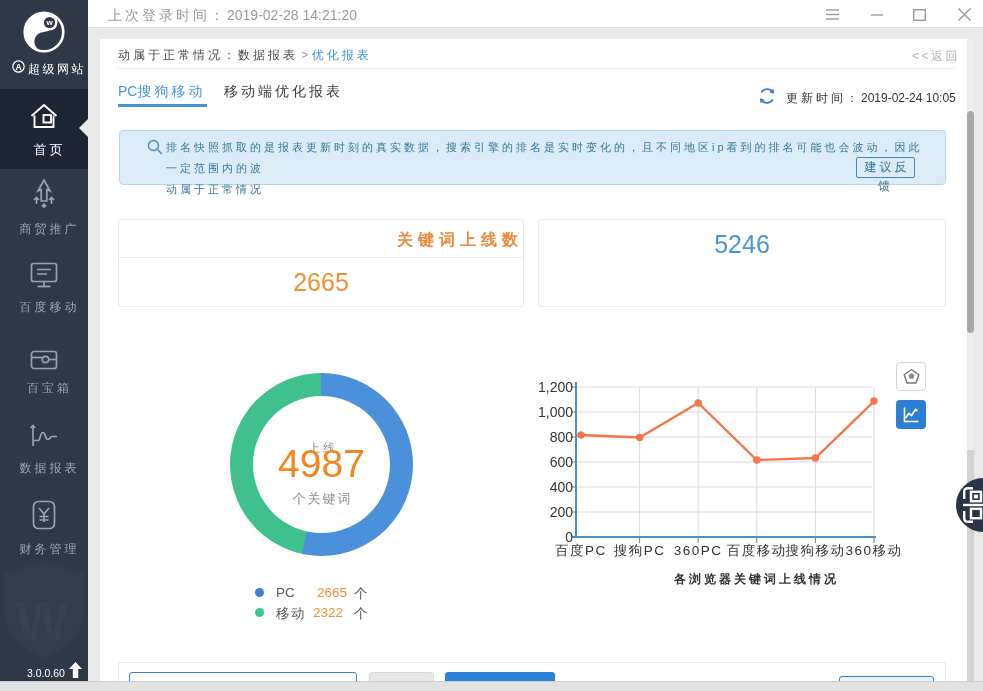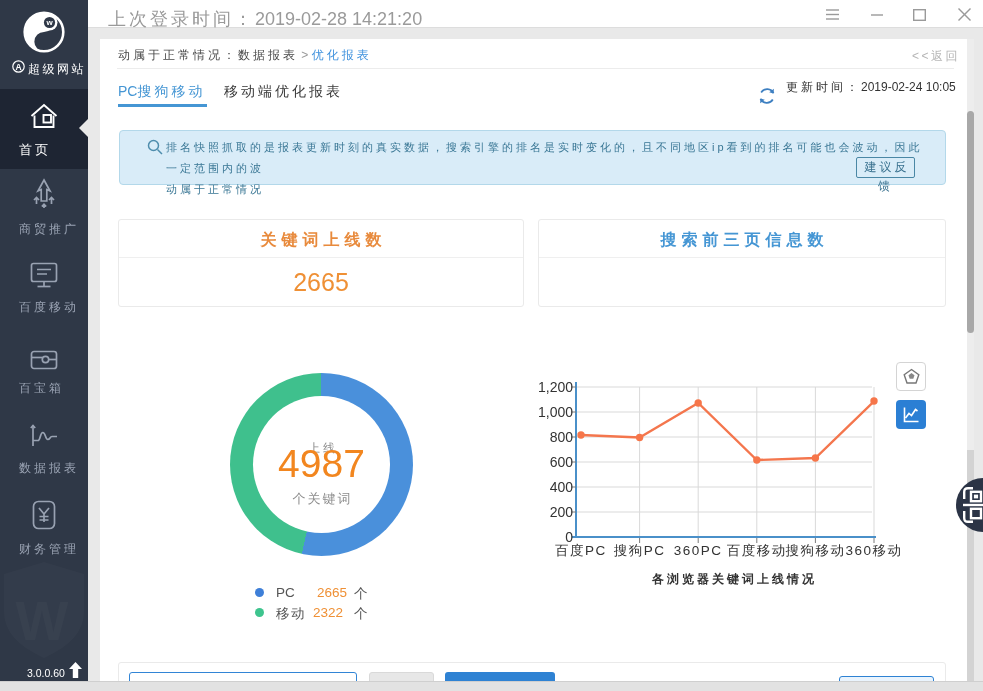--- a/index.html
+++ b/index.html
@@ -1,53 +1,53 @@
 <!DOCTYPE html>
 <html><head><meta charset="utf-8"><style>
 *{margin:0;padding:0;box-sizing:border-box}
 html,body{width:983px;height:691px;overflow:hidden}
 body{position:relative;background:#e9e9e9;font-family:"Liberation Sans",sans-serif;-webkit-font-smoothing:antialiased}
 .abs{position:absolute}
 
 #sidebar{position:absolute;left:0;top:0;width:88px;height:681px;background:#2f3847}
 #homeitem{position:absolute;left:0;top:89px;width:88px;height:80px;background:#1e2533}
 #notch{position:absolute;left:79px;top:119px;width:0;height:0;border-top:9px solid transparent;border-bottom:9px solid transparent;border-right:9px solid #e9e9e9}
-.mlabel{position:absolute;left:16px;width:88px;text-align:left;font-size:12px;color:#9aa3b3;letter-spacing:3px;text-indent:3px}
+.mlabel{position:absolute;left:4px;width:88px;text-align:center;font-size:12px;color:#9aa3b3;letter-spacing:3px;text-indent:3px}
 .micon{position:absolute;left:28px;width:32px;height:32px}
 #ver{position:absolute;left:27px;top:667px;color:#fff;font-size:10.5px}
 
 #topbar{position:absolute;left:88px;top:0;width:895px;height:28px;background:#fff;border-bottom:1px solid #ddd}
-#logintime{position:absolute;left:108px;top:7px;font-size:18px;color:#9a9a9a}
+#logintime{position:absolute;left:108px;top:7px;font-size:14px;color:#9a9a9a}
 
 #panel{position:absolute;left:100px;top:39px;width:874px;height:642px;background:#fff}
 #crumb{position:absolute;left:118px;top:47px;font-size:12px;color:#4a4a4a}
 .cjk{letter-spacing:3px}
 #back{position:absolute;left:912px;top:48px;font-size:12px;color:#b5b5b5;letter-spacing:2.5px}
 #crumbline{position:absolute;left:117px;top:68px;width:837px;height:1px;background:#ececec}
 #tab1{position:absolute;left:118px;top:83px;font-size:14px;color:#4596d4}
 #tabline{position:absolute;left:118px;top:104px;width:89px;height:3px;background:#4596d4}
 #tab2{position:absolute;left:224px;top:83px;font-size:14px;color:#3a3a3a}
-#updtime{position:absolute;left:786px;top:79px;font-size:12px;color:#333}
+#updtime{position:absolute;left:786px;top:90px;font-size:12px;color:#333}
 
 #banner{position:absolute;left:119px;top:130px;width:827px;height:55px;background:#d9ecf8;border:1px solid #b3d8ea;border-radius:4px}
 #bannertext{position:absolute;left:166px;top:137px;width:760px;font-size:11px;line-height:21px;color:#3a7795;letter-spacing:3px}
 #fbbtn{position:absolute;left:856px;top:157px;width:59px;height:21px;border:1px solid #4a87a5;border-radius:2px;font-size:12px;color:#39718f;text-align:center;line-height:19px;letter-spacing:3px;text-indent:3px}
 
 .scard{position:absolute;top:219px;height:88px;background:#fff;border:1px solid #eaeaea;border-radius:3px}
-.shead{height:38px;line-height:39px;text-align:center;font-size:16px;font-weight:bold;border-bottom:1px solid #efefef;letter-spacing:5px;text-indent:5px}
+.shead{height:38px;line-height:39px;text-align:right;font-size:16px;font-weight:bold;border-bottom:1px solid #efefef;letter-spacing:5px;text-indent:5px}
 .snum{height:49px;line-height:49px;text-align:center;font-size:25px}
 
 #donut{position:absolute;left:230px;top:373px;width:183px;height:183px;border-radius:50%;background:conic-gradient(#4a90db 0deg 192.4deg,#3fc08d 192.4deg 360deg)}
 #donuthole{position:absolute;left:23px;top:23px;width:137px;height:137px;border-radius:50%;background:#fff}
 .dctr{position:absolute;left:230px;width:183px;text-align:center}
 .leg{position:absolute;font-size:13.5px;color:#555}
 
 #tb1{position:absolute;left:896px;top:362px;width:30px;height:29px;background:#fff;border:1px solid #d4d4d4;border-radius:4px}
 #tb2{position:absolute;left:896px;top:400px;width:30px;height:29px;background:#2b7fd4;border-radius:4px}
-#charttitle{position:absolute;left:649px;top:571px;width:190px;text-align:left;font-size:12px;font-weight:bold;color:#333;letter-spacing:3px;text-indent:3px}
+#charttitle{position:absolute;left:649px;top:571px;width:190px;text-align:right;font-size:12px;font-weight:bold;color:#333;letter-spacing:3px;text-indent:3px}
 
 #bcard{position:absolute;left:118px;top:662px;width:828px;height:28px;background:#fff;border:1px solid #eaeaea;border-radius:3px}
 #binput{position:absolute;left:129px;top:672px;width:228px;height:18px;background:#fff;border:1px solid #3285d6;border-radius:3px}
 #bgray{position:absolute;left:369px;top:672px;width:65px;height:18px;background:#e7e7e7;border:1px solid #d9d9d9;border-radius:3px}
 #bblue{position:absolute;left:445px;top:672px;width:110px;height:18px;background:#2e82d3;border-radius:3px}
 #bright{position:absolute;left:839px;top:676px;width:95px;height:14px;background:#eaf4fd;border:1px solid #2e82d3;border-radius:3px}
 
 #sbtrack{position:absolute;left:967px;top:39px;width:7px;height:642px;background:#ededed}
 #sblow{position:absolute;left:967px;top:450px;width:7px;height:231px;background:#d3d3d3}
 #sbthumb{position:absolute;left:967px;top:111px;width:7px;height:222px;background:#a8a8a8;border-radius:3.5px}
@@ -162,21 +162,21 @@
     <line x1="10.5" y1="10.5" x2="15" y2="15"></line>
   </svg>
 <div id="bannertext">排名快照抓取的是报表更新时刻的真实数据，搜索引擎的排名是实时变化的，且不同地区ip看到的排名可能也会波动，因此一定范围内的波<br>动属于正常情况</div>
 <div id="fbbtn">建议反馈</div>
 
 <div class="scard" style="left:118px;width:406px">
     <div class="shead" style="color:#e88a3c">关键词上线数</div>
     <div class="snum" style="color:#ef9035">2665</div>
   </div>
 <div class="scard" style="left:538px;width:408px">
-    <div class="shead" style="color:#4596d4">搜索前三页信息数</div>
+    <div class="snum" style="color:#4596d4">5246</div>
   </div>
 
 <div id="donut">
     <div id="donuthole"></div>
   </div>
 <div class="dctr" style="top:440px;font-size:12px;color:#8c8c8c;letter-spacing:3px;text-indent:3px">上线</div>
 <div class="dctr" style="top:444px;font-size:39px;line-height:39px;color:#f2861f">4987</div>
 <div class="dctr" style="top:490px;font-size:13px;color:#8c8c8c;letter-spacing:2px;text-indent:2px">个关键词</div>
 <div class="abs" style="left:255px;top:588px;width:9px;height:9px;border-radius:50%;background:#3e7fd8"></div>
 <div class="leg" style="left:276px;top:585px">PC</div>

